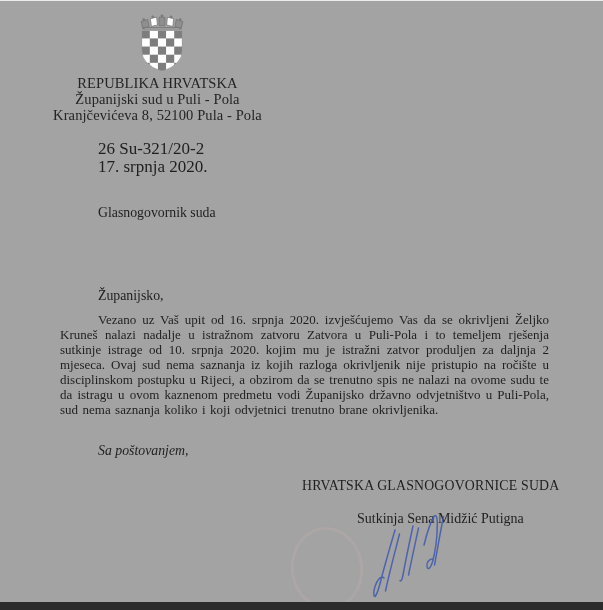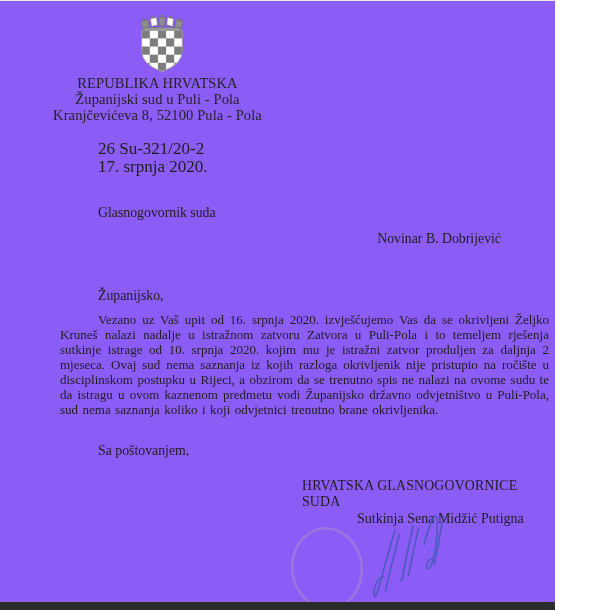--- a/index.html
+++ b/index.html
@@ -2,23 +2,23 @@
 <html><head>
 <meta charset="utf-8">
 <style>
   html, body {
     margin: 0;
     padding: 0;
     background: #ffffff;
   }
   .page {
     position: relative;
-    width: 555px;
+    width: 603px;
     height: 610px;
-    background: #8b5cf6;
+    background: #a3a3a3;
     overflow: hidden;
     font-family: "Liberation Serif", "DejaVu Serif", serif;
     color: #1f1f1f;
     border-top: 1px solid #ececec;
     box-sizing: border-box;
   }
   .abs { position: absolute; }
 
   .coat { left: 139px; top: 13px; width: 46px; height: 59px; }
 
@@ -59,20 +59,21 @@
     font-size: 13px;
     line-height: 15px;
     text-align: justify;
     text-indent: 38px;
     word-spacing: 1.2px;
   }
 
   .closing {
     left: 98px; top: 442px;
     font-size: 13.8px;
+    font-style: italic;
   }
 
   .sig-title {
     left: 302px; top: 477px;
     font-size: 13.8px;
     letter-spacing: 0.2px;
   }
 
   .sig-name {
     left: 357px; top: 510px;
@@ -152,21 +153,20 @@
   </div>
 
   <div class="abs ref-block">
     <div>26 Su-321/20-2</div>
     <div>17. srpnja 2020.</div>
   </div>
 
   <div class="abs spokesman">Glasnogovornik suda</div>
 
   <div class="abs addressee">
-    <div>Novinar B. Dobrijević</div>
   </div>
 
   <div class="abs salutation">Županijsko,</div>
 
   <div class="abs body-par">Vezano uz Vaš upit od 16. srpnja 2020. izvješćujemo Vas da se okrivljeni Željko Kruneš nalazi nadalje u istražnom zatvoru Zatvora u Puli-Pola i to temeljem rješenja sutkinje istrage od 10. srpnja 2020. kojim mu je istražni zatvor produljen za daljnja 2 mjeseca. Ovaj sud nema saznanja iz kojih razloga okrivljenik nije pristupio na ročište u disciplinskom postupku u Rijeci, a obzirom da se trenutno spis ne nalazi na ovome sudu te da istragu u ovom kaznenom predmetu vodi Županijsko državno odvjetništvo u Puli-Pola, sud nema saznanja koliko i koji odvjetnici trenutno brane okrivljenika.</div>
 
   <div class="abs closing">Sa poštovanjem,</div>
 
   <div class="abs sig-title">HRVATSKA GLASNOGOVORNICE SUDA</div>
 

